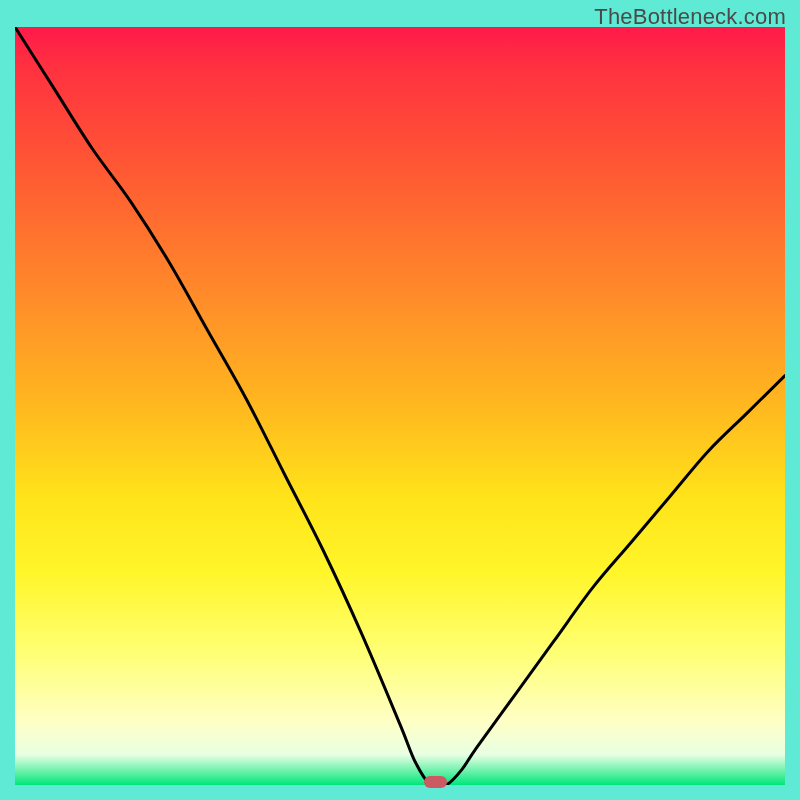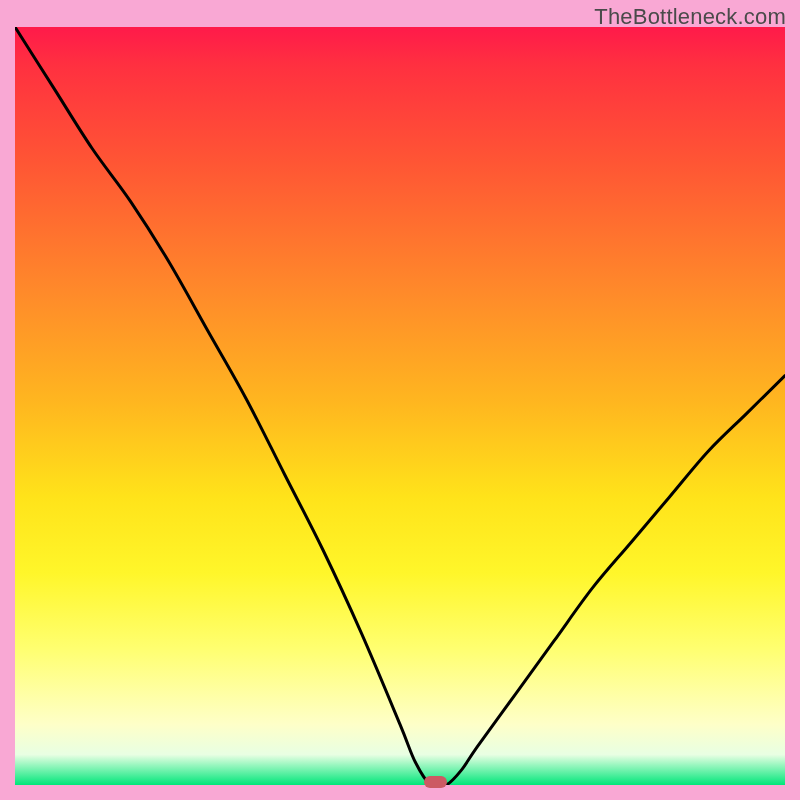--- a/index.html
+++ b/index.html
@@ -8,21 +8,21 @@
     width: 800px;
     height: 800px;
     background: #000;
     overflow: hidden;
     font-family: Arial, Helvetica, sans-serif;
   }
   .frame {
     position: relative;
     width: 800px;
     height: 800px;
-    background: #f9a8d4;
+    background: #5eead4;
   }
   .plot {
     position: absolute;
     left: 15px;
     top: 27px;
     width: 770px;
     height: 758px;
     background: linear-gradient(
       to bottom,
       #ff1a4a 0%,

